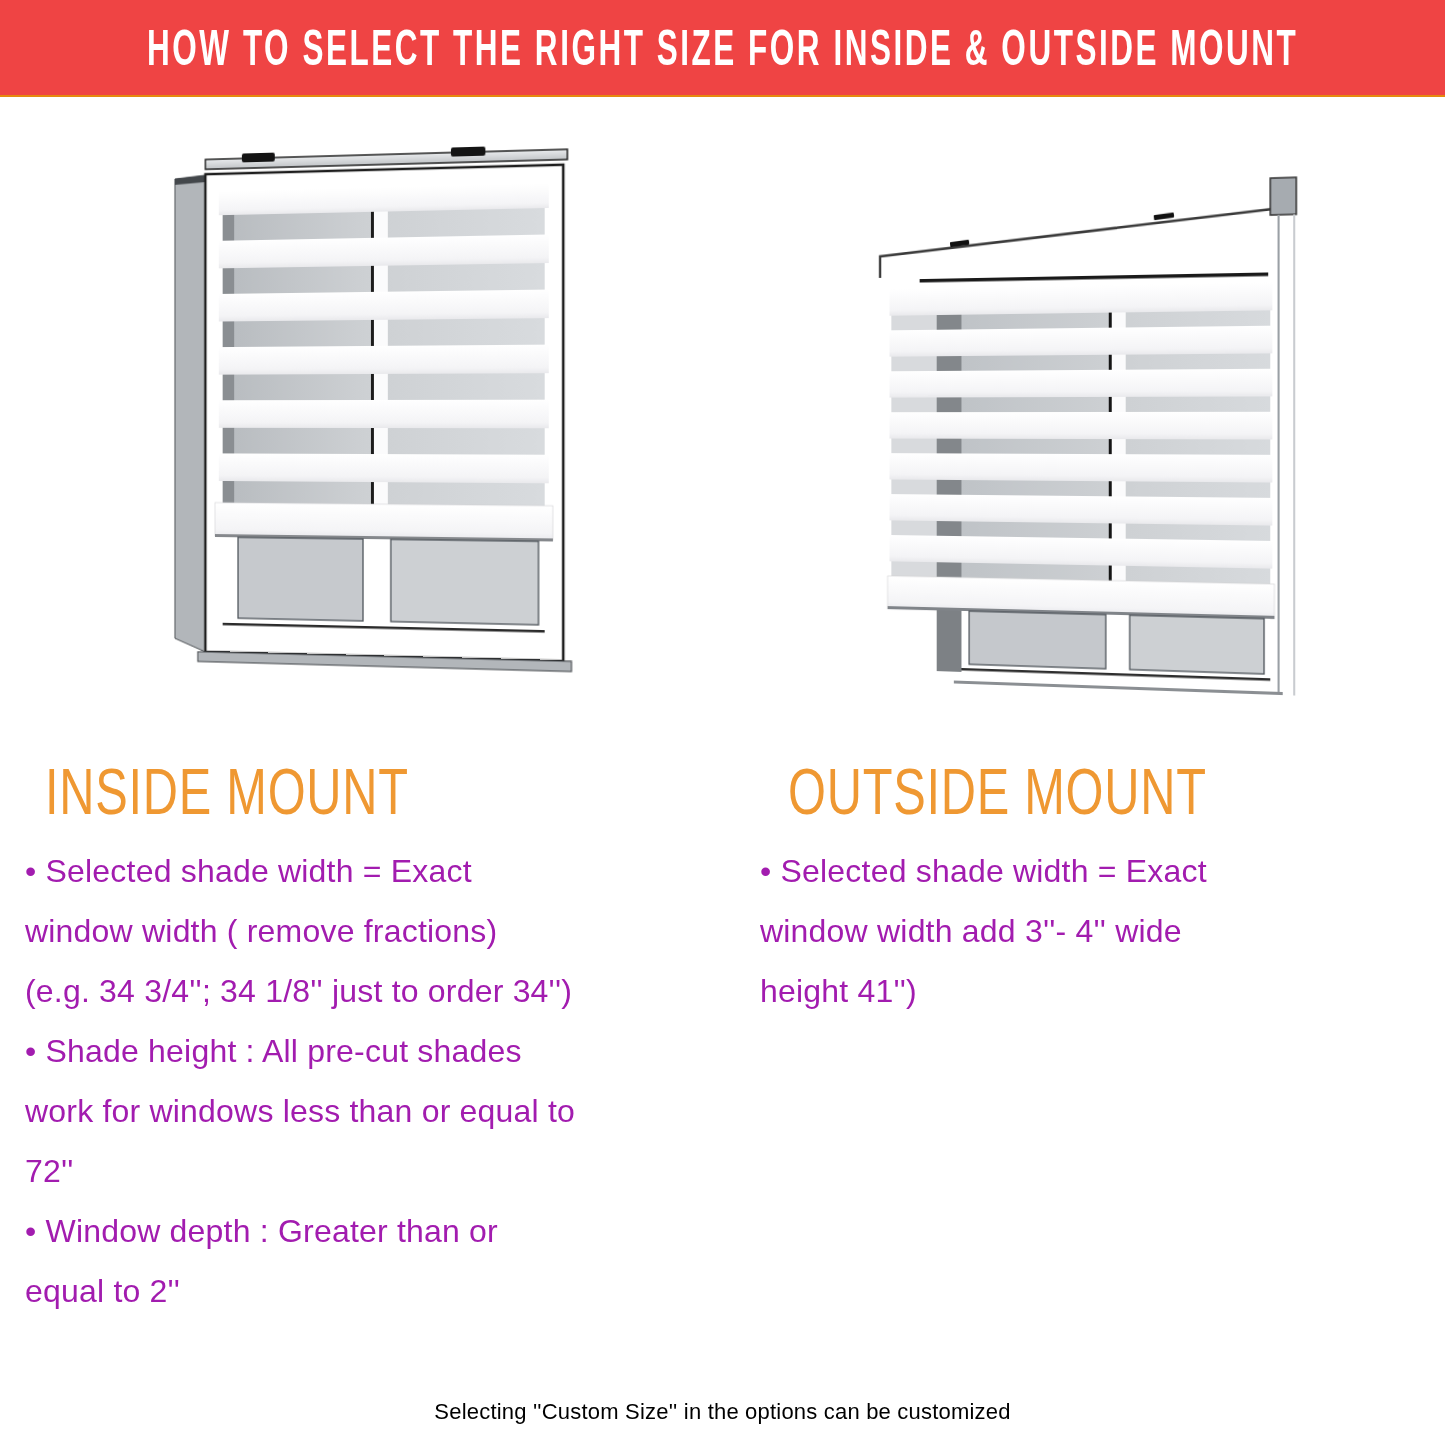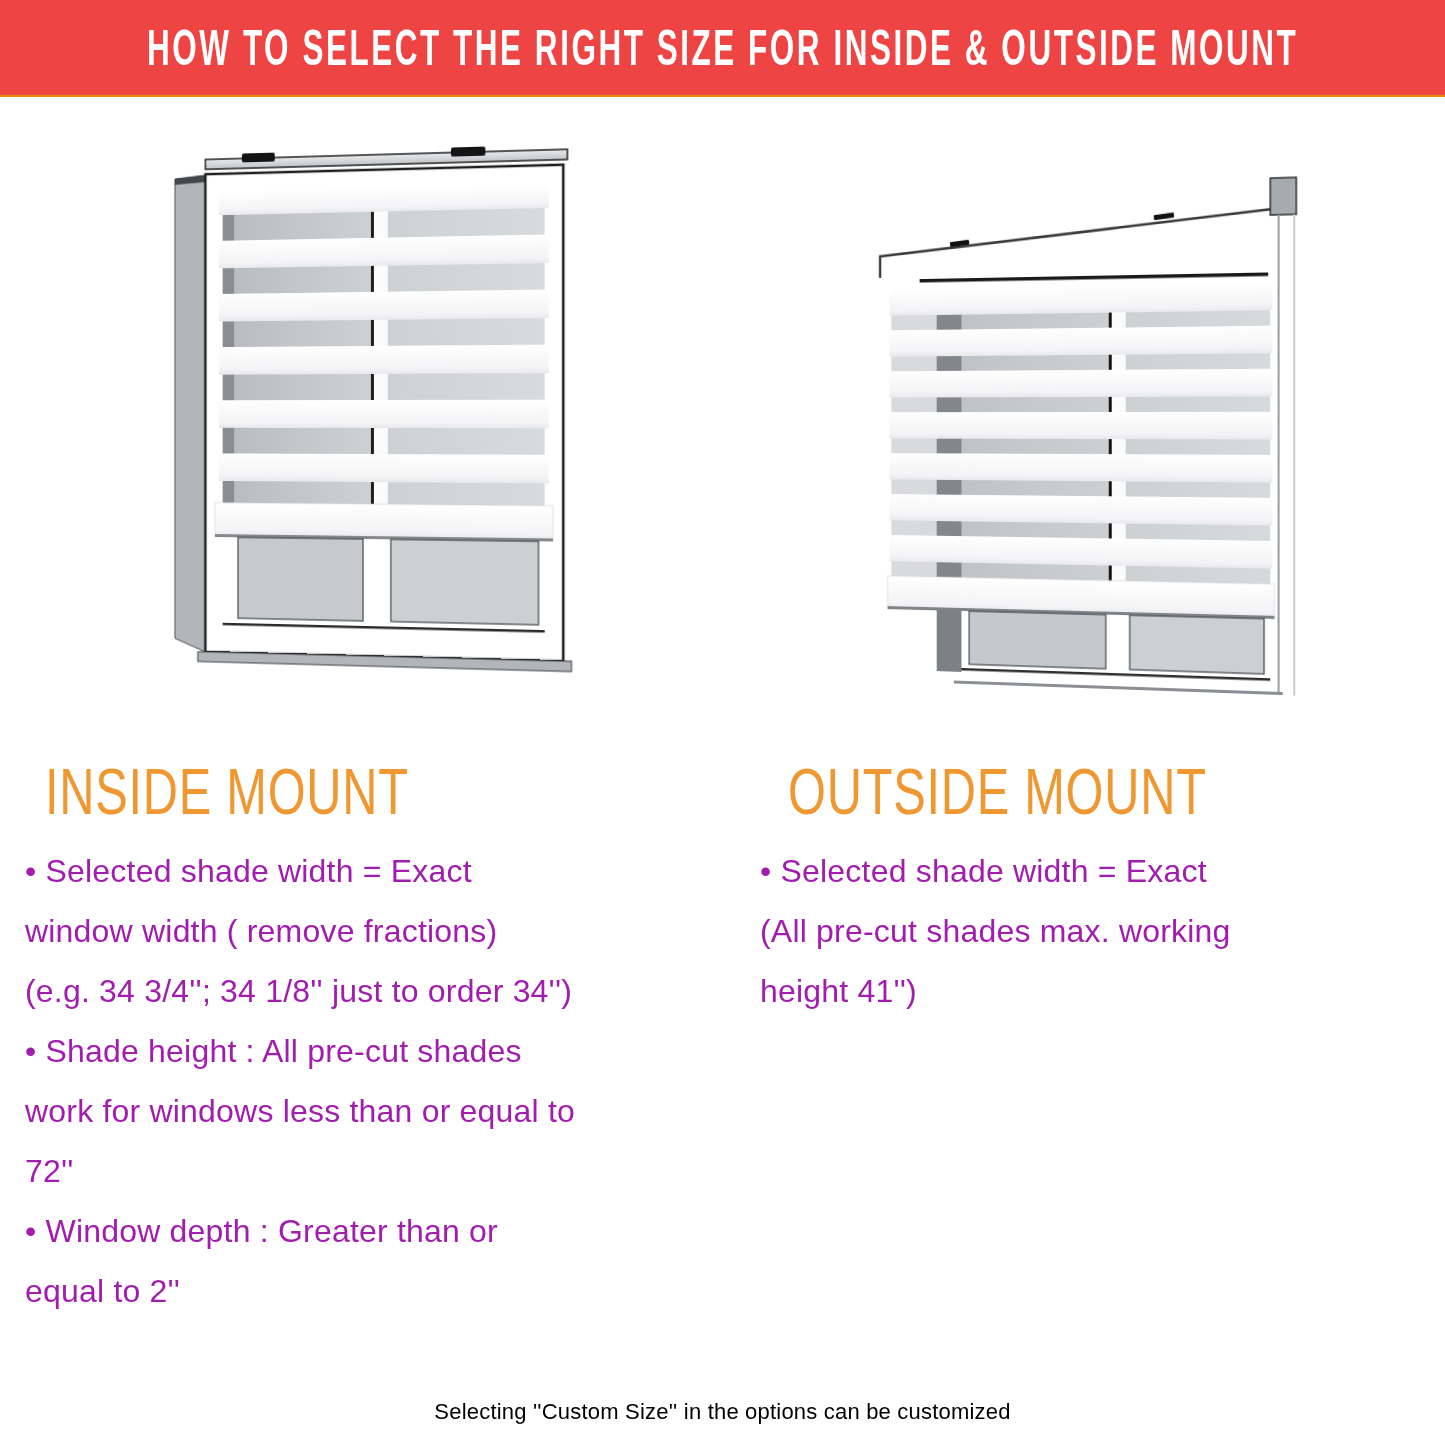--- a/index.html
+++ b/index.html
@@ -167,15 +167,15 @@
 </div>
 
 <div class="mount-heading heading-inside">
   <span class="squeeze">INSIDE MOUNT</span>
 </div>
 <div class="mount-heading heading-outside">
   <span class="squeeze">OUTSIDE MOUNT</span>
 </div>
 
 <div class="col col-inside"><div class="text-line">• Selected shade width = Exact</div><div class="text-line">window width ( remove fractions)</div><div class="text-line">(e.g. 34 3/4''; 34 1/8'' just to order 34'')</div><div class="text-line">• Shade height : All pre-cut shades</div><div class="text-line">work for windows less than or equal to</div><div class="text-line">72''</div><div class="text-line">• Window depth : Greater than or</div><div class="text-line">equal to 2''</div></div>
-<div class="col col-outside"><div class="text-line">• Selected shade width = Exact</div><div class="text-line">(All pre-cut shades max. working</div><div class="text-line">height 41'')</div></div>
+<div class="col col-outside"><div class="text-line">• Selected shade width = Exact</div><div class="text-line">window width add 3''- 4'' wide</div><div class="text-line">height 41'')</div></div>
 
 <div class="footer-note">Selecting ''Custom Size'' in the options can be customized</div>
 
 </body></html>

